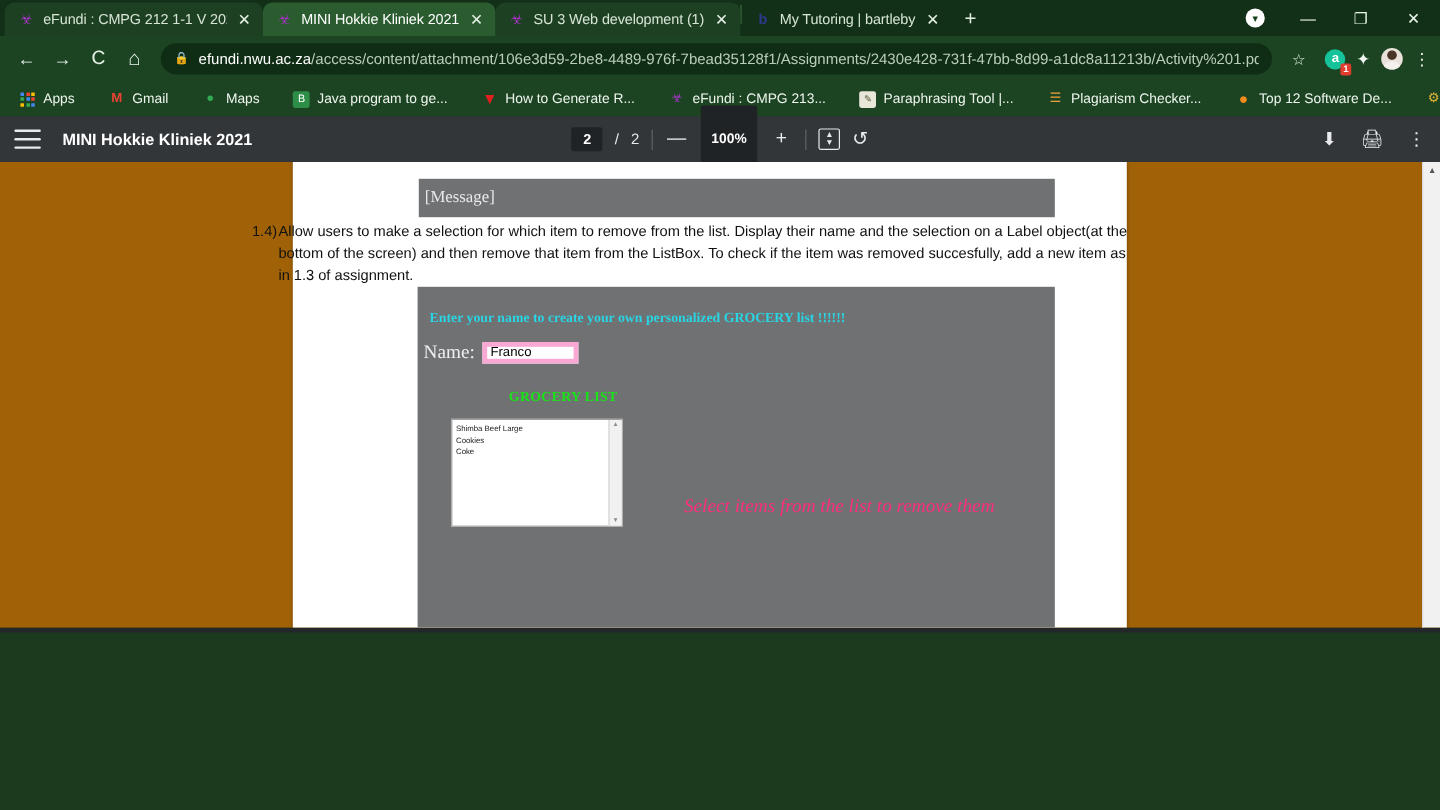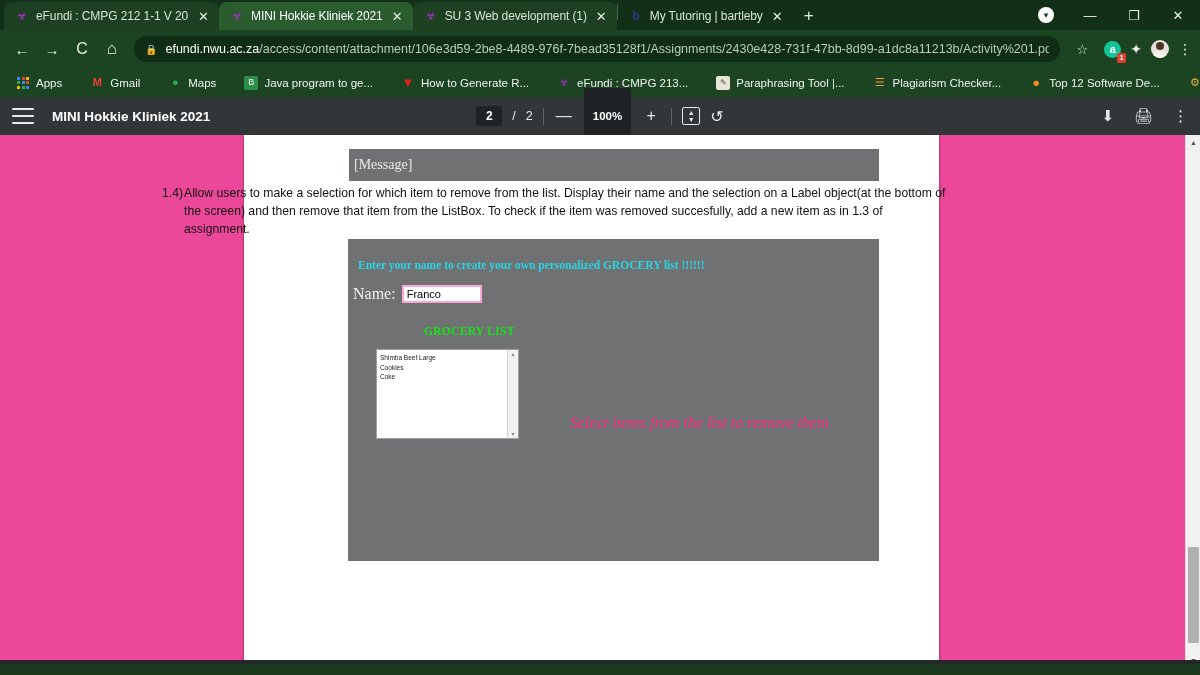--- a/index.html
+++ b/index.html
@@ -221,22 +221,22 @@
   .fitbtn i { font-size: 7px; line-height: 6px; color: #e8eaed; font-style: normal; }
   .rotbtn { font-size: 16px; color: #e8eaed; }
   .pdfright {
     margin-left: auto; display: flex; align-items: center; gap: 20px;
   }
   .pdfright .ic { font-size: 15px; color: #e8eaed; }
 
   
   .viewport {
     position: relative;
-    height: 525px;
-    background: #ec4899;
+    height: 388px;
+    background: #a16207;
     overflow: hidden;
   }
   .page {
     position: absolute;
     left: 244px; top: 0px;
     width: 695px; height: 533px;
     background: #ffffff;
     box-shadow: 0 0 3px rgba(0,0,0,0.45);
   }
   .doc { position: relative; padding: 0; font-family: "Liberation Sans", sans-serif; }
@@ -256,21 +256,21 @@
 
   .para {
     position: absolute;
     left: -88px; top: 50px;
     width: 790px;
     display: flex;
     font-size: 12.2px;
     line-height: 17.8px;
     color: #111;
   }
-  .para .num { width: 28px; flex: 0 0 28px; text-align: right; padding-right: 1px; }
+  .para .num { width: 28px; flex: 0 0 28px; text-align: right; padding-right: 1px; margin-left: 48px; }
   .para .body { flex: 1 1 auto; }
 
   
   .app {
     position: absolute;
     left: 104px; top: 104px;
     width: 531px; height: 322px;
     background: #6f7173;
     color: #fff;
   }
@@ -293,21 +293,21 @@
     display: flex; align-items: center;
     padding: 14px 0 0 5px;
     gap: 6px;
   }
   .lbl-name {
     font-family: "Liberation Serif", serif;
     font-size: 16px; color: #efefef;
   }
   .tf {
     background: #ffffff; color: #000;
-    border: 2px solid #f9a8d4;
+    border: 4px solid #f9a8d4;
     font-size: 11px;
     font-family: "Liberation Sans", sans-serif;
     height: 18px;
     display: flex; align-items: center;
     padding: 0 3px;
   }
   .tf-name { width: 80px; }
   .row-item {
     display: flex; align-items: center;
     padding: 20px 0 0 5px;

